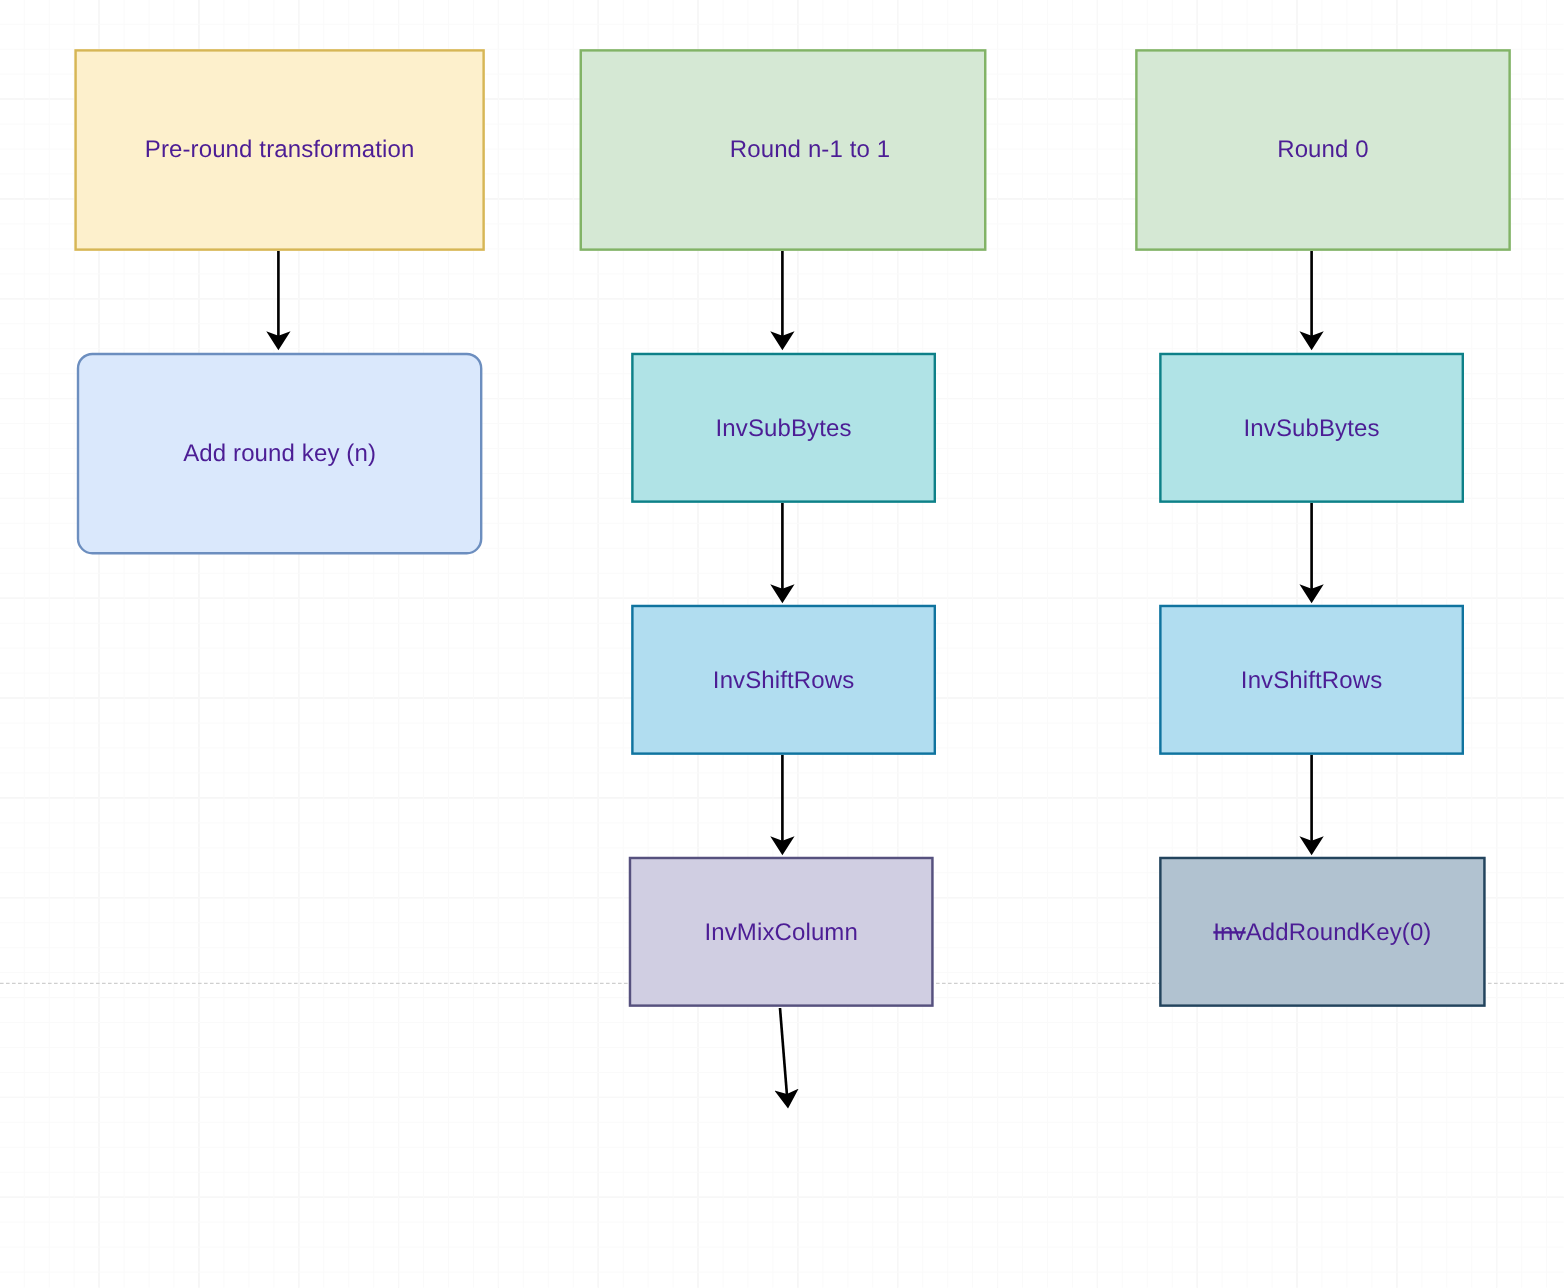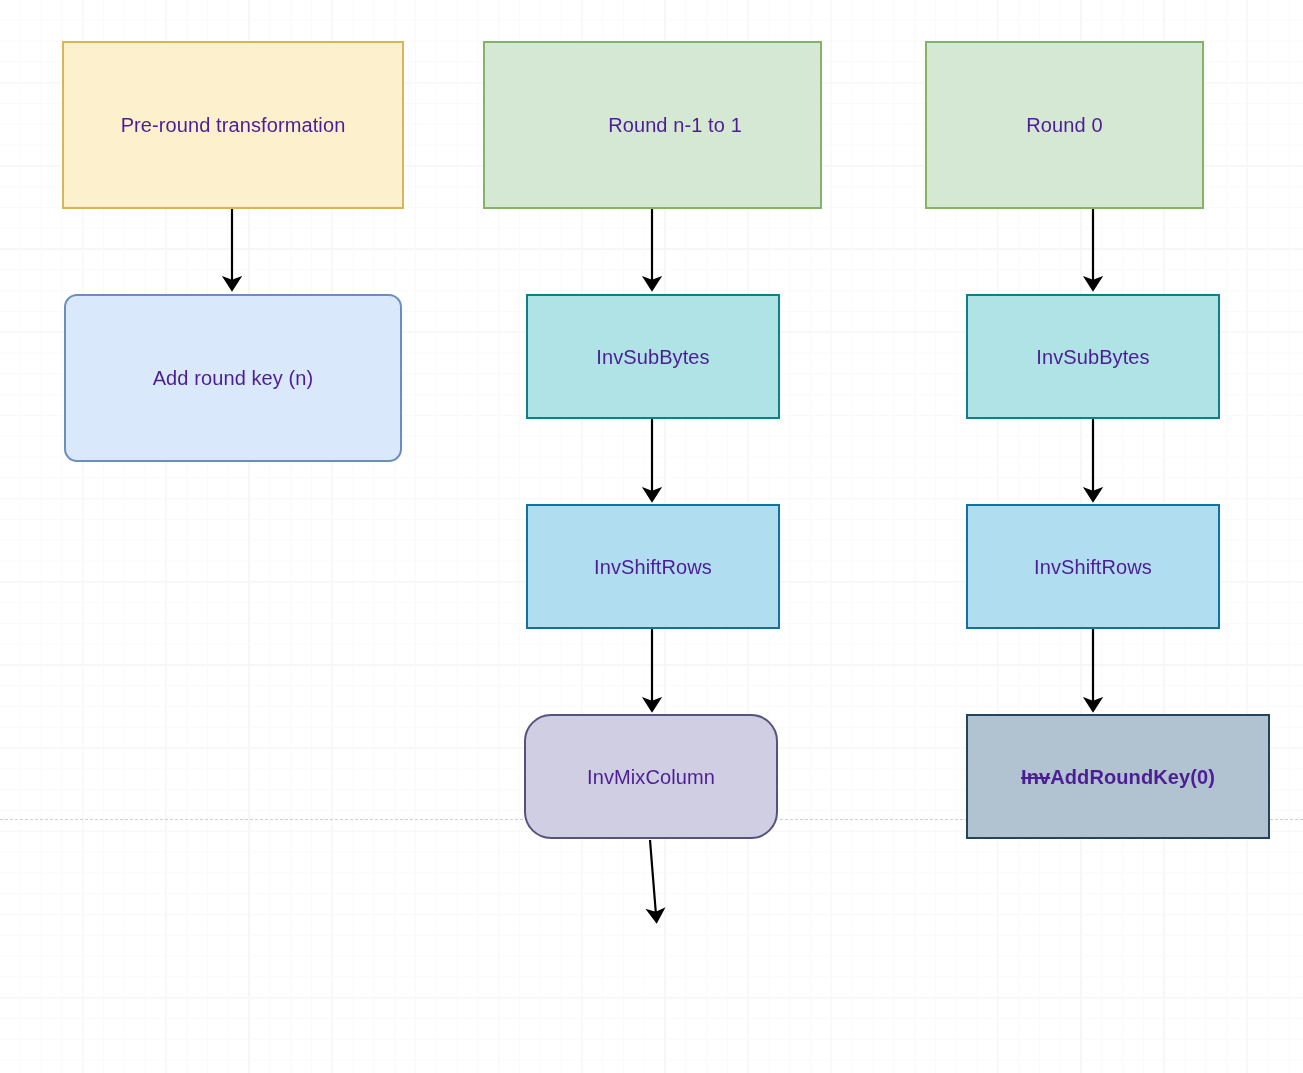--- a/index.html
+++ b/index.html
@@ -102,34 +102,34 @@
   </div>
 
   <div class="node" style="left:526px; top:294px; width:254px; height:125px; background:#b0e3e6; border-color:#0e8088;">
     <span class="node-label">InvSubBytes</span>
   </div>
 
   <div class="node" style="left:526px; top:504px; width:254px; height:125px; background:#b1ddf0; border-color:#10739e;">
     <span class="node-label">InvShiftRows</span>
   </div>
 
-  <div class="node" style="left:524px; top:714px; width:254px; height:125px; background:#d0cee2; border-color:#56517e;border-radius:27px;">
+  <div class="node" style="left:524px; top:714px; width:254px; height:125px; background:#d0cee2; border-color:#56517e;">
     <span class="node-label">InvMixColumn</span>
   </div>
 
 
-  <div class="node" style="left:925px; top:41px; width:279px; height:168px; background:#d5e8d4; border-color:#82b366;">
+  <div class="node" style="left:946px; top:41px; width:313px; height:168px; background:#d5e8d4; border-color:#82b366;">
     <span class="node-label">Round 0</span>
   </div>
 
   <div class="node" style="left:966px; top:294px; width:254px; height:125px; background:#b0e3e6; border-color:#0e8088;">
     <span class="node-label">InvSubBytes</span>
   </div>
 
   <div class="node" style="left:966px; top:504px; width:254px; height:125px; background:#b1ddf0; border-color:#10739e;">
     <span class="node-label">InvShiftRows</span>
   </div>
 
-  <div class="node" style="left:966px; top:714px; width:304px; height:125px; background:#b1c2d0; border-color:#23445d;font-weight:bold;">
+  <div class="node" style="left:966px; top:714px; width:272px; height:125px; background:#b1c2d0; border-color:#23445d;">
     <span class="node-label"><span class="strike">Inv</span><span>AddRoundKey(0)</span></span>
   </div>
 
 </div>
 
 </body></html>

